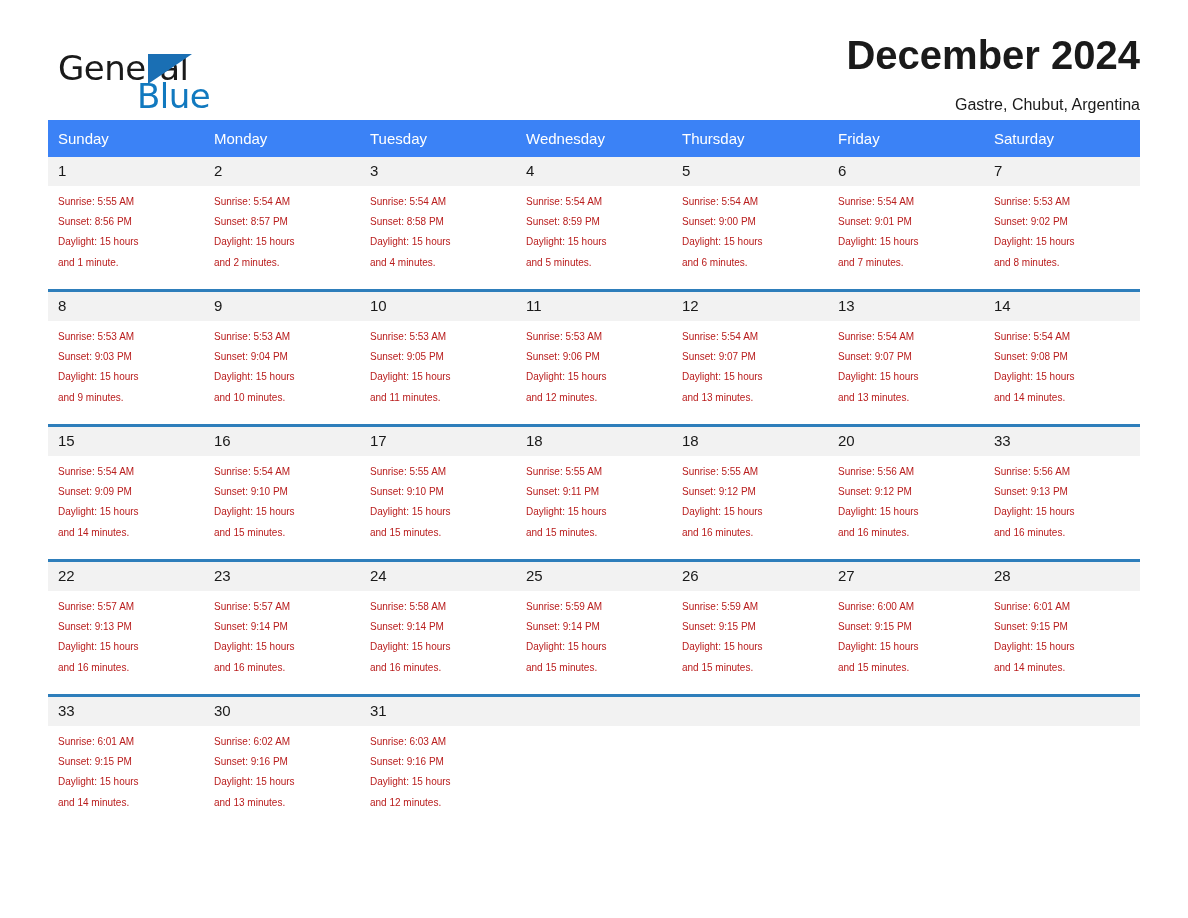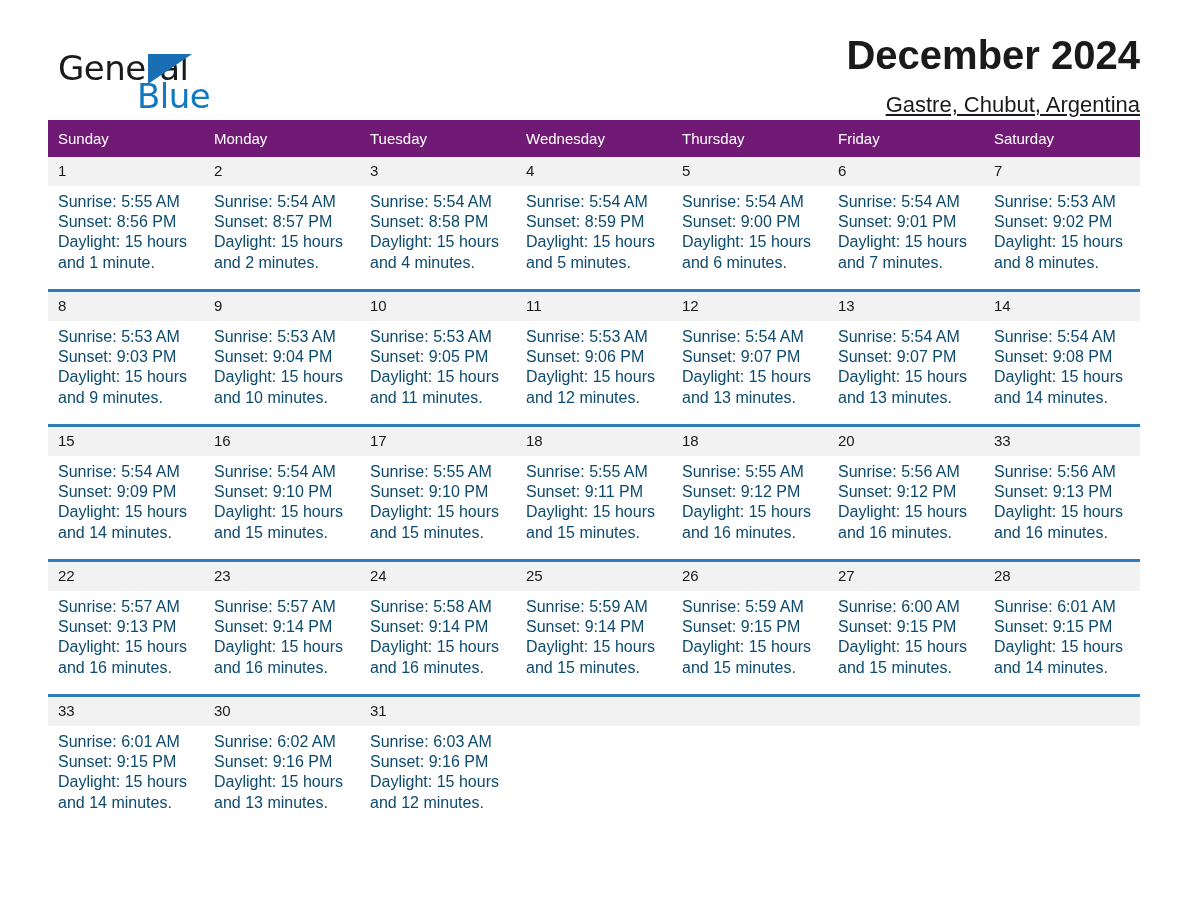--- a/index.html
+++ b/index.html
@@ -75,37 +75,36 @@
     padding-top: 2px;
   }
   .cal-title {
     font-size: 40px;
     line-height: 46px;
     font-weight: 700;
     color: #1a1a1a;
     letter-spacing: 0px;
   }
   .cal-subtitle {
-    font-size: 22px;
+    font-size: 16px;
     line-height: 30px;
     margin-top: 12px;
     font-weight: 400;
     color: #1a1a1a;
-    text-decoration: underline;
   }
 
   
   .calendar {
     width: 1092px;
     border-collapse: collapse;
     table-layout: fixed;
     margin-top: 12px;
   }
   .calendar th {
-    background: #701a75;
+    background: #3b82f6;
     color: #ffffff;
     font-size: 15px;
     font-weight: 400;
     text-align: left;
     padding: 8px 0 8px 10px;
     height: 21px;
     box-sizing: content-box;
     border: none;
   }
   .calendar td {
@@ -129,23 +128,23 @@
     font-size: 15px;
     line-height: 18px;
     padding: 5px 0 6px 10px;
     color: #1a1a1a;
   }
   .cell.blank .daynum {
     background: #f2f2f2;
   }
   .info {
     padding: 6px 8px 0 10px;
-    font-size: 16px;
+    font-size: 10px;
     line-height: 20.2px;
-    color: #0c4a6e;
+    color: #b91c1c;
   }
   .info div {
     white-space: nowrap;
   }
 </style>
 </head>
 <body>
 
 <div class="page">
 

